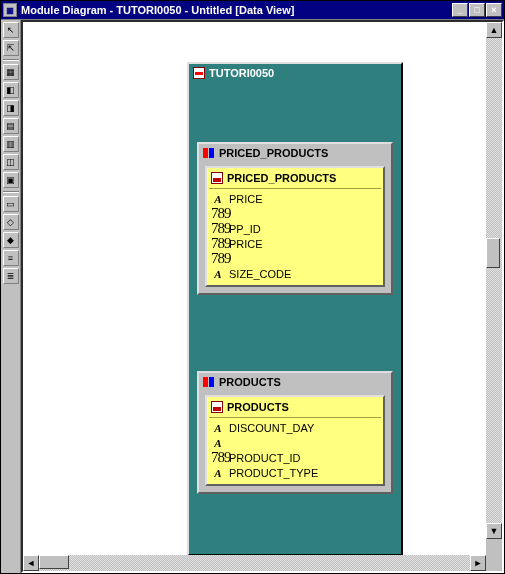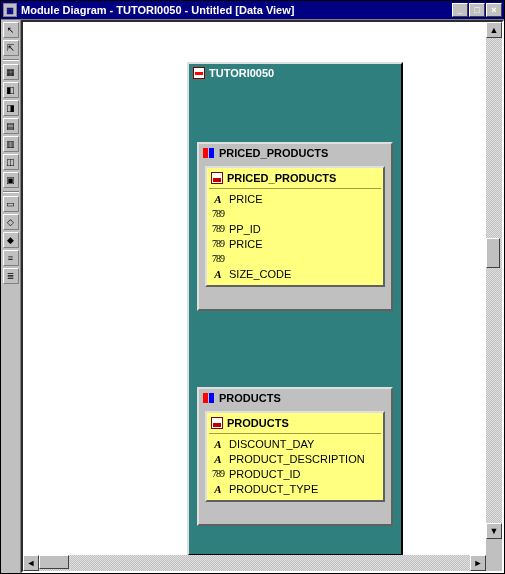--- a/index.html
+++ b/index.html
@@ -128,21 +128,21 @@
   position:absolute;
   left:1px; top:4px;
   width:8px; height:3px;
   background:#ff0000;
 }
 .sub-box {
   background: #c0c0c0;
   border: 2px solid;
   border-color: #dfdfdf #606060 #606060 #dfdfdf;
   margin: 8px;
-  padding-bottom: 22px;
+  padding-bottom: 6px;
 }
 .sub-box.priced { margin-top: 60px; }
 .sub-box.products { margin-top: 76px; }
 .sub-header {
   height: 18px;
   background: #c0c0c0;
   display: flex;
   align-items: center;
   padding: 0 4px;
   gap: 4px;
@@ -194,21 +194,21 @@
   gap: 4px;
   height: 15px;
   font-size: 11px;
 }
 .col-icon {
   width: 14px;
   text-align: center;
   font-family: "Times New Roman", serif;
 }
 .col-icon.a { font-weight: bold; font-style: italic; }
-.col-icon.n { font-size: 10px; letter-spacing: -1px; }
+.col-icon.n { font-size: 15px; letter-spacing: -1px; }
 .h-scroll, .v-scroll {
   background: #c0c0c0;
 }
 .h-scroll {
   height: 16px;
   display: flex;
 }
 .v-scroll {
   width: 16px;
   position: absolute;
@@ -331,21 +331,20 @@
                     <span class="tc-icon"></span>
                     <span>PRODUCTS</span>
                   </div>
                   <div class="col-list">
                     <div class="col-row">
                         <span class="col-icon a">A</span>
                         <span>DISCOUNT_DAY</span>
                       </div>
                     <div class="col-row">
                         <span class="col-icon a">A</span>
-                        <span>PRODUCT_DESCRIPTION</span>
                       </div>
                     <div class="col-row">
                         <span class="col-icon n">789</span>
                         <span>PRODUCT_ID</span>
                       </div>
                     <div class="col-row">
                         <span class="col-icon a">A</span>
                         <span>PRODUCT_TYPE</span>
                       </div>
                   </div>

